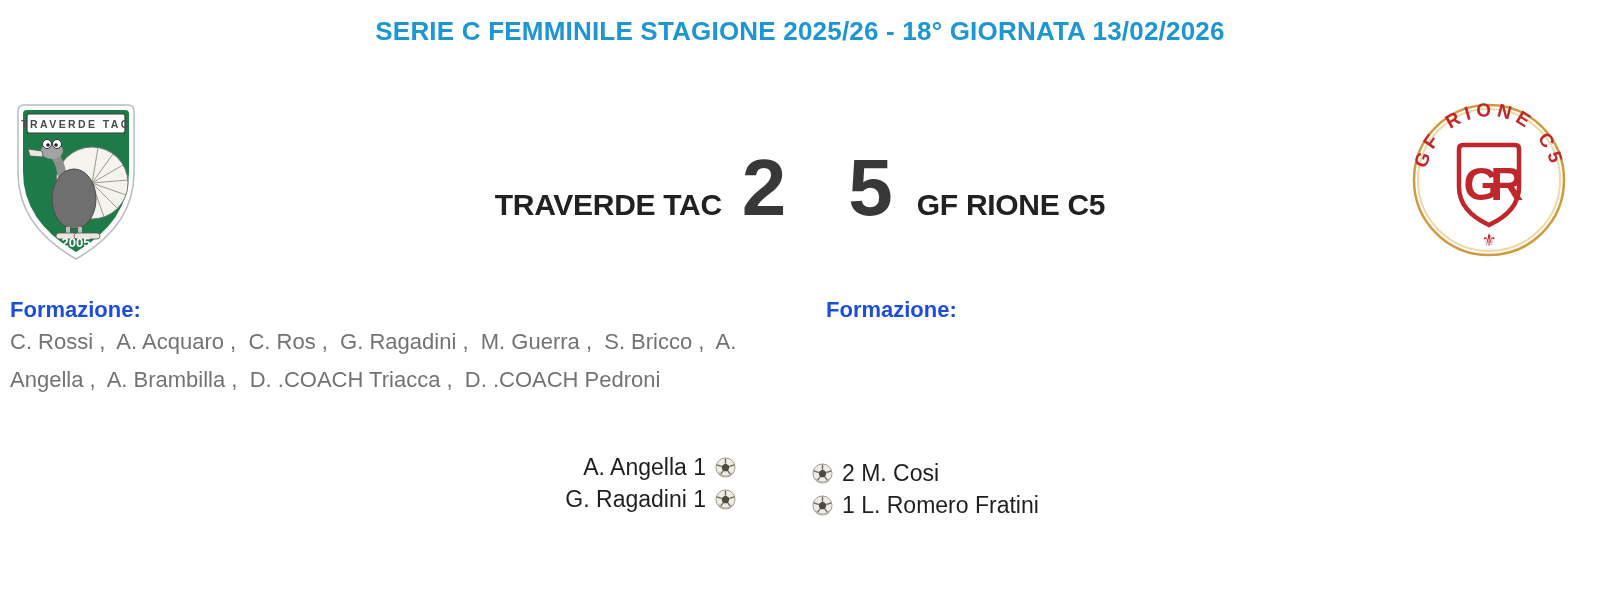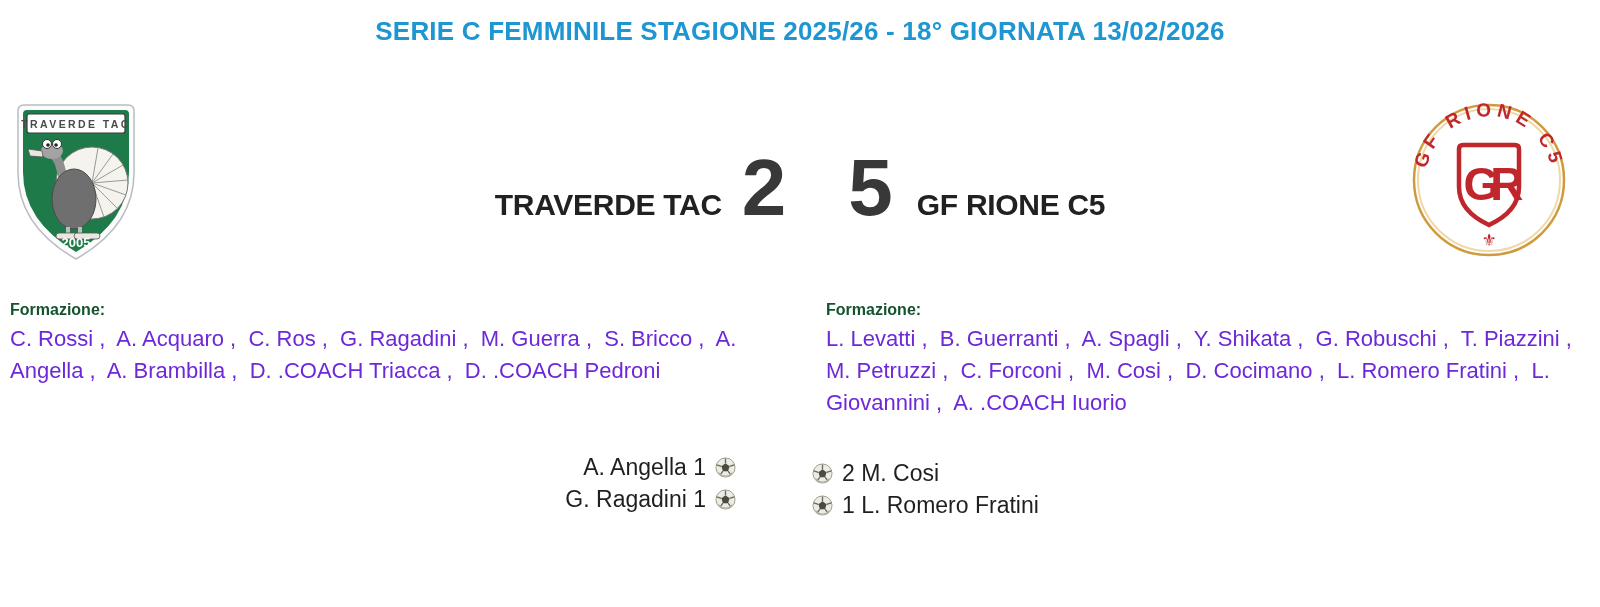--- a/index.html
+++ b/index.html
@@ -27,22 +27,22 @@
   .team-name { font-size:30px; font-weight:bold; color:#212121; letter-spacing:-0.3px; line-height:1; }
   .score-num { font-size:80px; font-weight:bold; color:#383838; line-height:1; }
   .num-home { margin-left:20px; }
   .num-away { margin-left:62px; }
   .away-team { margin-left:24px; }
 
   
   .formation { position:absolute; top:296px; width:748px; }
   .formation-home { left:10px; }
   .formation-away { left:826px; }
-  .formation-label { font-size:16px; font-weight:bold; color:#14532d; line-height:27px; }
-  .formation-players { font-size:22px; color:#6d28d9; line-height:32px; white-space:pre-wrap; }
+  .formation-label { font-size:22px; font-weight:bold; color:#1d4ed8; line-height:27px; }
+  .formation-players { font-size:22px; color:#737373; line-height:38px; white-space:pre-wrap; }
 
   
   .scorers-home { position:absolute; top:451px; right:864px; }
   .scorers-away { position:absolute; top:457px; left:812px; }
   .scorer-row {
     display:flex; align-items:center; height:32px;
     font-size:23px; color:#1f1f1f; white-space:nowrap;
   }
   .scorers-home .scorer-row { justify-content:flex-end; }
   .scorer-row .ball { display:inline-flex; }
@@ -121,21 +121,20 @@
     <span class="score-num num-away">5</span>
     <span class="team-name away-team">GF RIONE C5</span>
   </div>
 
   <div class="formation formation-home">
     <div class="formation-label">Formazione:</div>
     <div class="formation-players">C. Rossi ,  A. Acquaro ,  C. Ros ,  G. Ragadini ,  M. Guerra ,  S. Bricco ,  A. Angella ,  A. Brambilla ,  D. .COACH Triacca ,  D. .COACH Pedroni</div>
   </div>
   <div class="formation formation-away">
     <div class="formation-label">Formazione:</div>
-    <div class="formation-players">L. Levatti ,  B. Guerranti ,  A. Spagli ,  Y. Shikata ,  G. Robuschi ,  T. Piazzini ,  M. Petruzzi ,  C. Forconi ,  M. Cosi ,  D. Cocimano ,  L. Romero Fratini ,  L. Giovannini ,  A. .COACH Iuorio</div>
   </div>
 
   <div class="scorers-home">
     <div class="scorer-row">
       <span>A. Angella 1</span>
       <span class="ball">
         <svg width="21" height="21" viewBox="0 0 22 22">
             <use href="#ball-sym"></use>
           </svg>
       </span>

